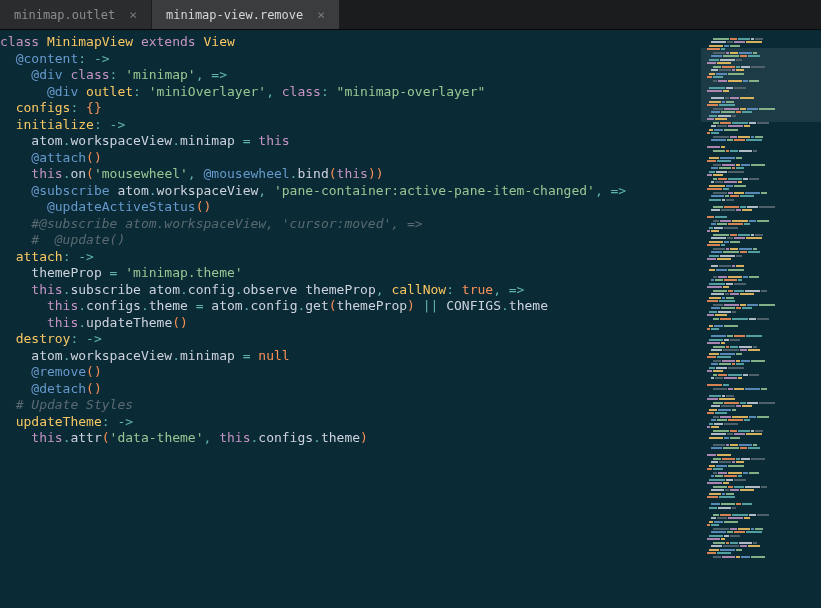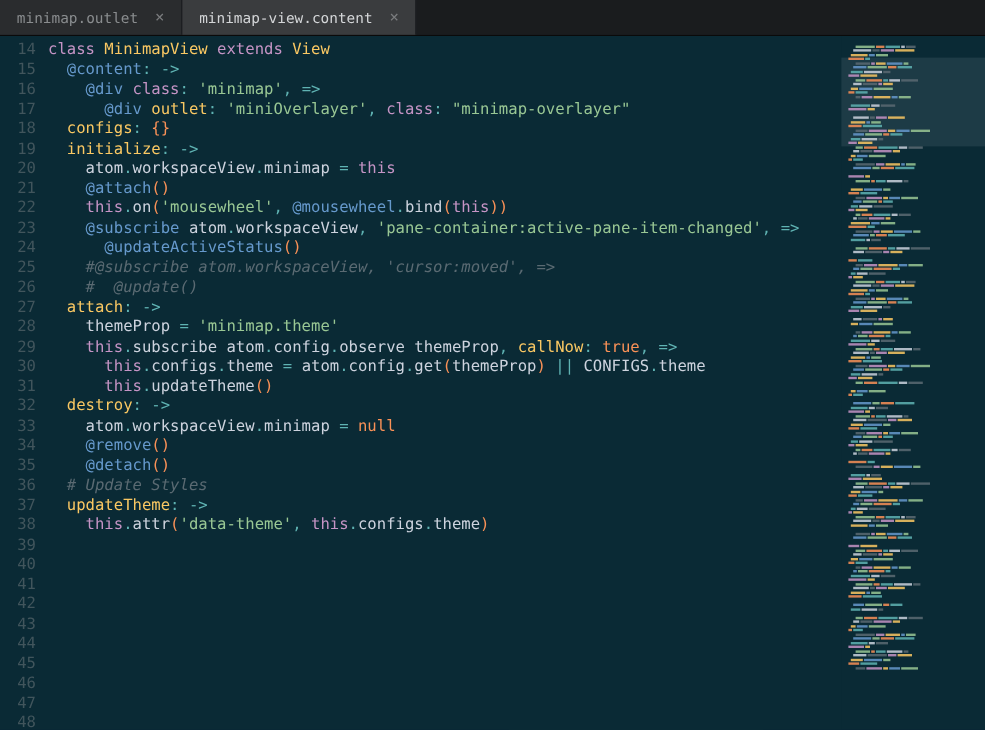--- a/index.html
+++ b/index.html
@@ -90,63 +90,27 @@
 </style>
 </head>
 <body>
 
 <div class="tabbar">
   <div class="tab">
     <span>minimap.outlet</span>
     <span class="close">×</span>
   </div>
   <div class="tab active">
-    <span>minimap-view.content</span>
+    <span>minimap-view.remove</span>
     <span class="close">×</span>
   </div>
   <div class="tabflex"></div>
 </div>
 
 <div class="editor-wrap">
-  <div class="gutter">14
-15
-16
-17
-18
-19
-20
-21
-22
-23
-24
-25
-26
-27
-28
-29
-30
-31
-32
-33
-34
-35
-36
-37
-38
-39
-40
-41
-42
-43
-44
-45
-46
-47
-48
-</div>
   <div class="code"><div><span class="kw">class</span><span class="plain"> </span><span class="cls">MinimapView</span><span class="plain"> </span><span class="kw">extends</span><span class="plain"> </span><span class="cls">View</span></div><div><span class="plain">  </span><span class="fn">@content</span><span class="punc">:</span><span class="plain"> </span><span class="op">-&gt;</span></div><div><span class="plain">    </span><span class="fn">@div</span><span class="plain"> </span><span class="kw">class</span><span class="punc">:</span><span class="plain"> </span><span class="str">'minimap'</span><span class="punc">,</span><span class="plain"> </span><span class="op">=&gt;</span></div><div><span class="plain">      </span><span class="fn">@div</span><span class="plain"> </span><span class="cls">outlet</span><span class="punc">:</span><span class="plain"> </span><span class="str">'miniOverlayer'</span><span class="punc">,</span><span class="plain"> </span><span class="kw">class</span><span class="punc">:</span><span class="plain"> </span><span class="str">"minimap-overlayer"</span></div><div><span class="plain"></span></div><div><span class="plain">  </span><span class="cls">configs</span><span class="punc">:</span><span class="plain"> </span><span class="num">{}</span></div><div><span class="plain"></span></div><div><span class="plain">  </span><span class="cls">initialize</span><span class="punc">:</span><span class="plain"> </span><span class="op">-&gt;</span></div><div><span class="plain">    atom</span><span class="punc">.</span><span class="plain">workspaceView</span><span class="punc">.</span><span class="plain">minimap </span><span class="op">=</span><span class="plain"> </span><span class="kw">this</span></div><div><span class="plain"></span></div><div><span class="plain">    </span><span class="fn">@attach</span><span class="num">()</span></div><div><span class="plain"></span></div><div><span class="plain">    </span><span class="kw">this</span><span class="punc">.</span><span class="plain">on</span><span class="num">(</span><span class="str">'mousewheel'</span><span class="punc">,</span><span class="plain"> </span><span class="fn">@mousewheel</span><span class="punc">.</span><span class="plain">bind</span><span class="num">(</span><span class="kw">this</span><span class="num">))</span></div><div><span class="plain"></span></div><div><span class="plain">    </span><span class="fn">@subscribe</span><span class="plain"> atom</span><span class="punc">.</span><span class="plain">workspaceView</span><span class="punc">,</span><span class="plain"> </span><span class="str">'pane-container:active-pane-item-changed'</span><span class="punc">,</span><span class="plain"> </span><span class="op">=&gt;</span></div><div><span class="plain">      </span><span class="fn">@updateActiveStatus</span><span class="num">()</span></div><div><span class="plain"></span></div><div><span class="plain">    </span><span class="cmt">#@subscribe atom.workspaceView, 'cursor:moved', =&gt;</span></div><div><span class="plain">    </span><span class="cmt">#  @update()</span></div><div><span class="plain"></span></div><div><span class="plain"></span></div><div><span class="plain">  </span><span class="cls">attach</span><span class="punc">:</span><span class="plain"> </span><span class="op">-&gt;</span></div><div><span class="plain">    themeProp </span><span class="op">=</span><span class="plain"> </span><span class="str">'minimap.theme'</span></div><div><span class="plain">    </span><span class="kw">this</span><span class="punc">.</span><span class="plain">subscribe atom</span><span class="punc">.</span><span class="plain">config</span><span class="punc">.</span><span class="plain">observe themeProp</span><span class="punc">,</span><span class="plain"> </span><span class="cls">callNow</span><span class="punc">:</span><span class="plain"> </span><span class="bool">true</span><span class="punc">,</span><span class="plain"> </span><span class="op">=&gt;</span></div><div><span class="plain">      </span><span class="kw">this</span><span class="punc">.</span><span class="plain">configs</span><span class="punc">.</span><span class="plain">theme </span><span class="op">=</span><span class="plain"> atom</span><span class="punc">.</span><span class="plain">config</span><span class="punc">.</span><span class="plain">get</span><span class="num">(</span><span class="plain">themeProp</span><span class="num">)</span><span class="plain"> </span><span class="op">||</span><span class="plain"> CONFIGS</span><span class="punc">.</span><span class="plain">theme</span></div><div><span class="plain">      </span><span class="kw">this</span><span class="punc">.</span><span class="plain">updateTheme</span><span class="num">()</span></div><div><span class="plain"></span></div><div><span class="plain">  </span><span class="cls">destroy</span><span class="punc">:</span><span class="plain"> </span><span class="op">-&gt;</span></div><div><span class="plain">    atom</span><span class="punc">.</span><span class="plain">workspaceView</span><span class="punc">.</span><span class="plain">minimap </span><span class="op">=</span><span class="plain"> </span><span class="bool">null</span></div><div><span class="plain">    </span><span class="fn">@remove</span><span class="num">()</span></div><div><span class="plain">    </span><span class="fn">@detach</span><span class="num">()</span></div><div><span class="plain"></span></div><div><span class="plain">  </span><span class="cmt"># Update Styles</span></div><div><span class="plain">  </span><span class="cls">updateTheme</span><span class="punc">:</span><span class="plain"> </span><span class="op">-&gt;</span></div><div><span class="plain">    </span><span class="kw">this</span><span class="punc">.</span><span class="plain">attr</span><span class="num">(</span><span class="str">'data-theme'</span><span class="punc">,</span><span class="plain"> </span><span class="kw">this</span><span class="punc">.</span><span class="plain">configs</span><span class="punc">.</span><span class="plain">theme</span><span class="num">)</span></div></div>
   <div class="minimap">
     <div class="minimap-overlay"></div>
     <div class="minimap-lines">
         <div class="mline"></div>
         <div class="mline">
           <div class="mseg" style="width: 7px; background: transparent;"></div>
           <div class="mseg" style="width: 16px; background: rgb(153, 199, 148); opacity: 0.85;"></div>
           <div class="mseg" style="width: 7px; background: rgb(249, 145, 87); opacity: 0.85;"></div>
           <div class="mseg" style="width: 12px; background: rgb(95, 179, 179); opacity: 0.85;"></div>

